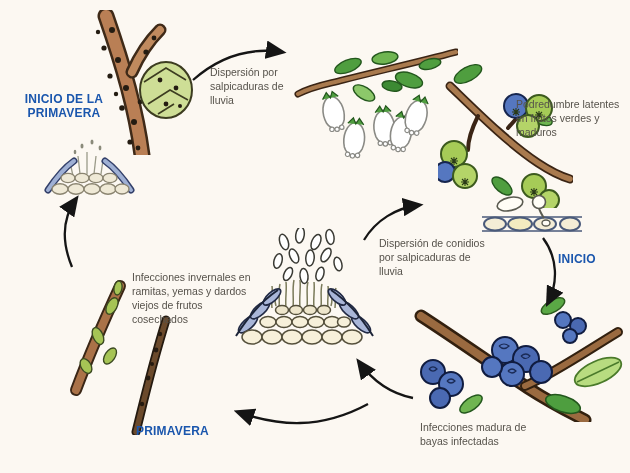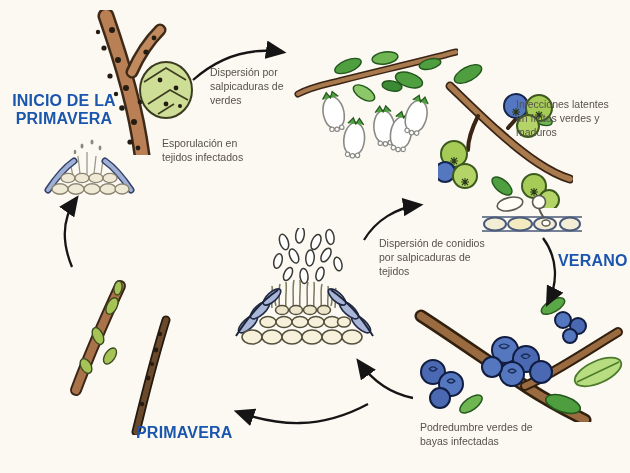--- a/index.html
+++ b/index.html
@@ -1,18 +1,18 @@
 <!DOCTYPE html>
 <html><head>
 <meta charset="utf-8">
 <style>
   html,body{margin:0;padding:0;}
   body{font-family:"Liberation Sans",sans-serif;background:#ffffff;}
   #stage{position:relative;width:630px;height:473px;background:#fcf8f2;overflow:hidden;}
-  .season{position:absolute;font-weight:bold;font-size:16px;color:#1a56ad;letter-spacing:.2px;}
+  .season{position:absolute;font-weight:bold;font-size:12px;color:#1a56ad;letter-spacing:.2px;}
   .note{position:absolute;font-size:10.5px;line-height:1.32;color:#56524b;}
   .abs{position:absolute;}
   svg{display:block;}
 </style>
 </head>
 <body>
 
 <div id="stage">
 
   <svg class="abs" style="left:82px;top:10px" width="125" height="145" viewBox="0 0 125 145">
@@ -275,30 +275,30 @@
       <path d="M543,238 C558,258 558,283 548,303" marker-end="url(#ah)"></path>
       <path d="M413,398 C388,393 372,380 359,362" marker-end="url(#ah)"></path>
       <path d="M368,404 C320,430 278,426 238,412" marker-end="url(#ah)"></path>
       <path d="M72,267 C60,238 64,216 76,199" marker-end="url(#ah)"></path>
       <path d="M364,240 C376,220 396,208 419,205" marker-end="url(#ah)"></path>
     </g>
   </svg>
 
   <div class="season" style="left:8px;top:92px;width:112px;text-align:center">INICIO DE LA PRIMAVERA</div>
 
-  <div class="season" style="left:558px;top:252px">VERANO</div>
+  <div class="season" style="left:558px;top:252px">INICIO</div>
 
   <div class="season" style="left:136px;top:424px">PRIMAVERA</div>
 
-  <div class="note" style="left:210px;top:66px;width:86px">Dispersión por salpicaduras de verdes</div>
-
-  <div class="note" style="left:162px;top:137px;width:96px">Esporulación en tejidos infectados</div>
-
-  <div class="note" style="left:516px;top:98px;width:104px">Infecciones latentes en frutos verdes y maduros</div>
-
-  <div class="note" style="left:379px;top:237px;width:118px">Dispersión de conidios por salpicaduras de tejidos</div>
-
-
-
-
-  <div class="note" style="left:420px;top:421px;width:132px">Podredumbre verdes de bayas infectadas</div>
+  <div class="note" style="left:210px;top:66px;width:86px">Dispersión por salpicaduras de lluvia</div>
+
+
+  <div class="note" style="left:516px;top:98px;width:104px">Podredumbre latentes en frutos verdes y maduros</div>
+
+  <div class="note" style="left:379px;top:237px;width:118px">Dispersión de conidios por salpicaduras de lluvia</div>
+
+
+  <div class="note" style="left:132px;top:271px;width:120px">Infecciones invernales en ramitas, yemas y dardos viejos de frutos cosechados</div>
+
+
+  <div class="note" style="left:420px;top:421px;width:132px">Infecciones madura de bayas infectadas</div>
 
 </div>
 
 </body></html>

